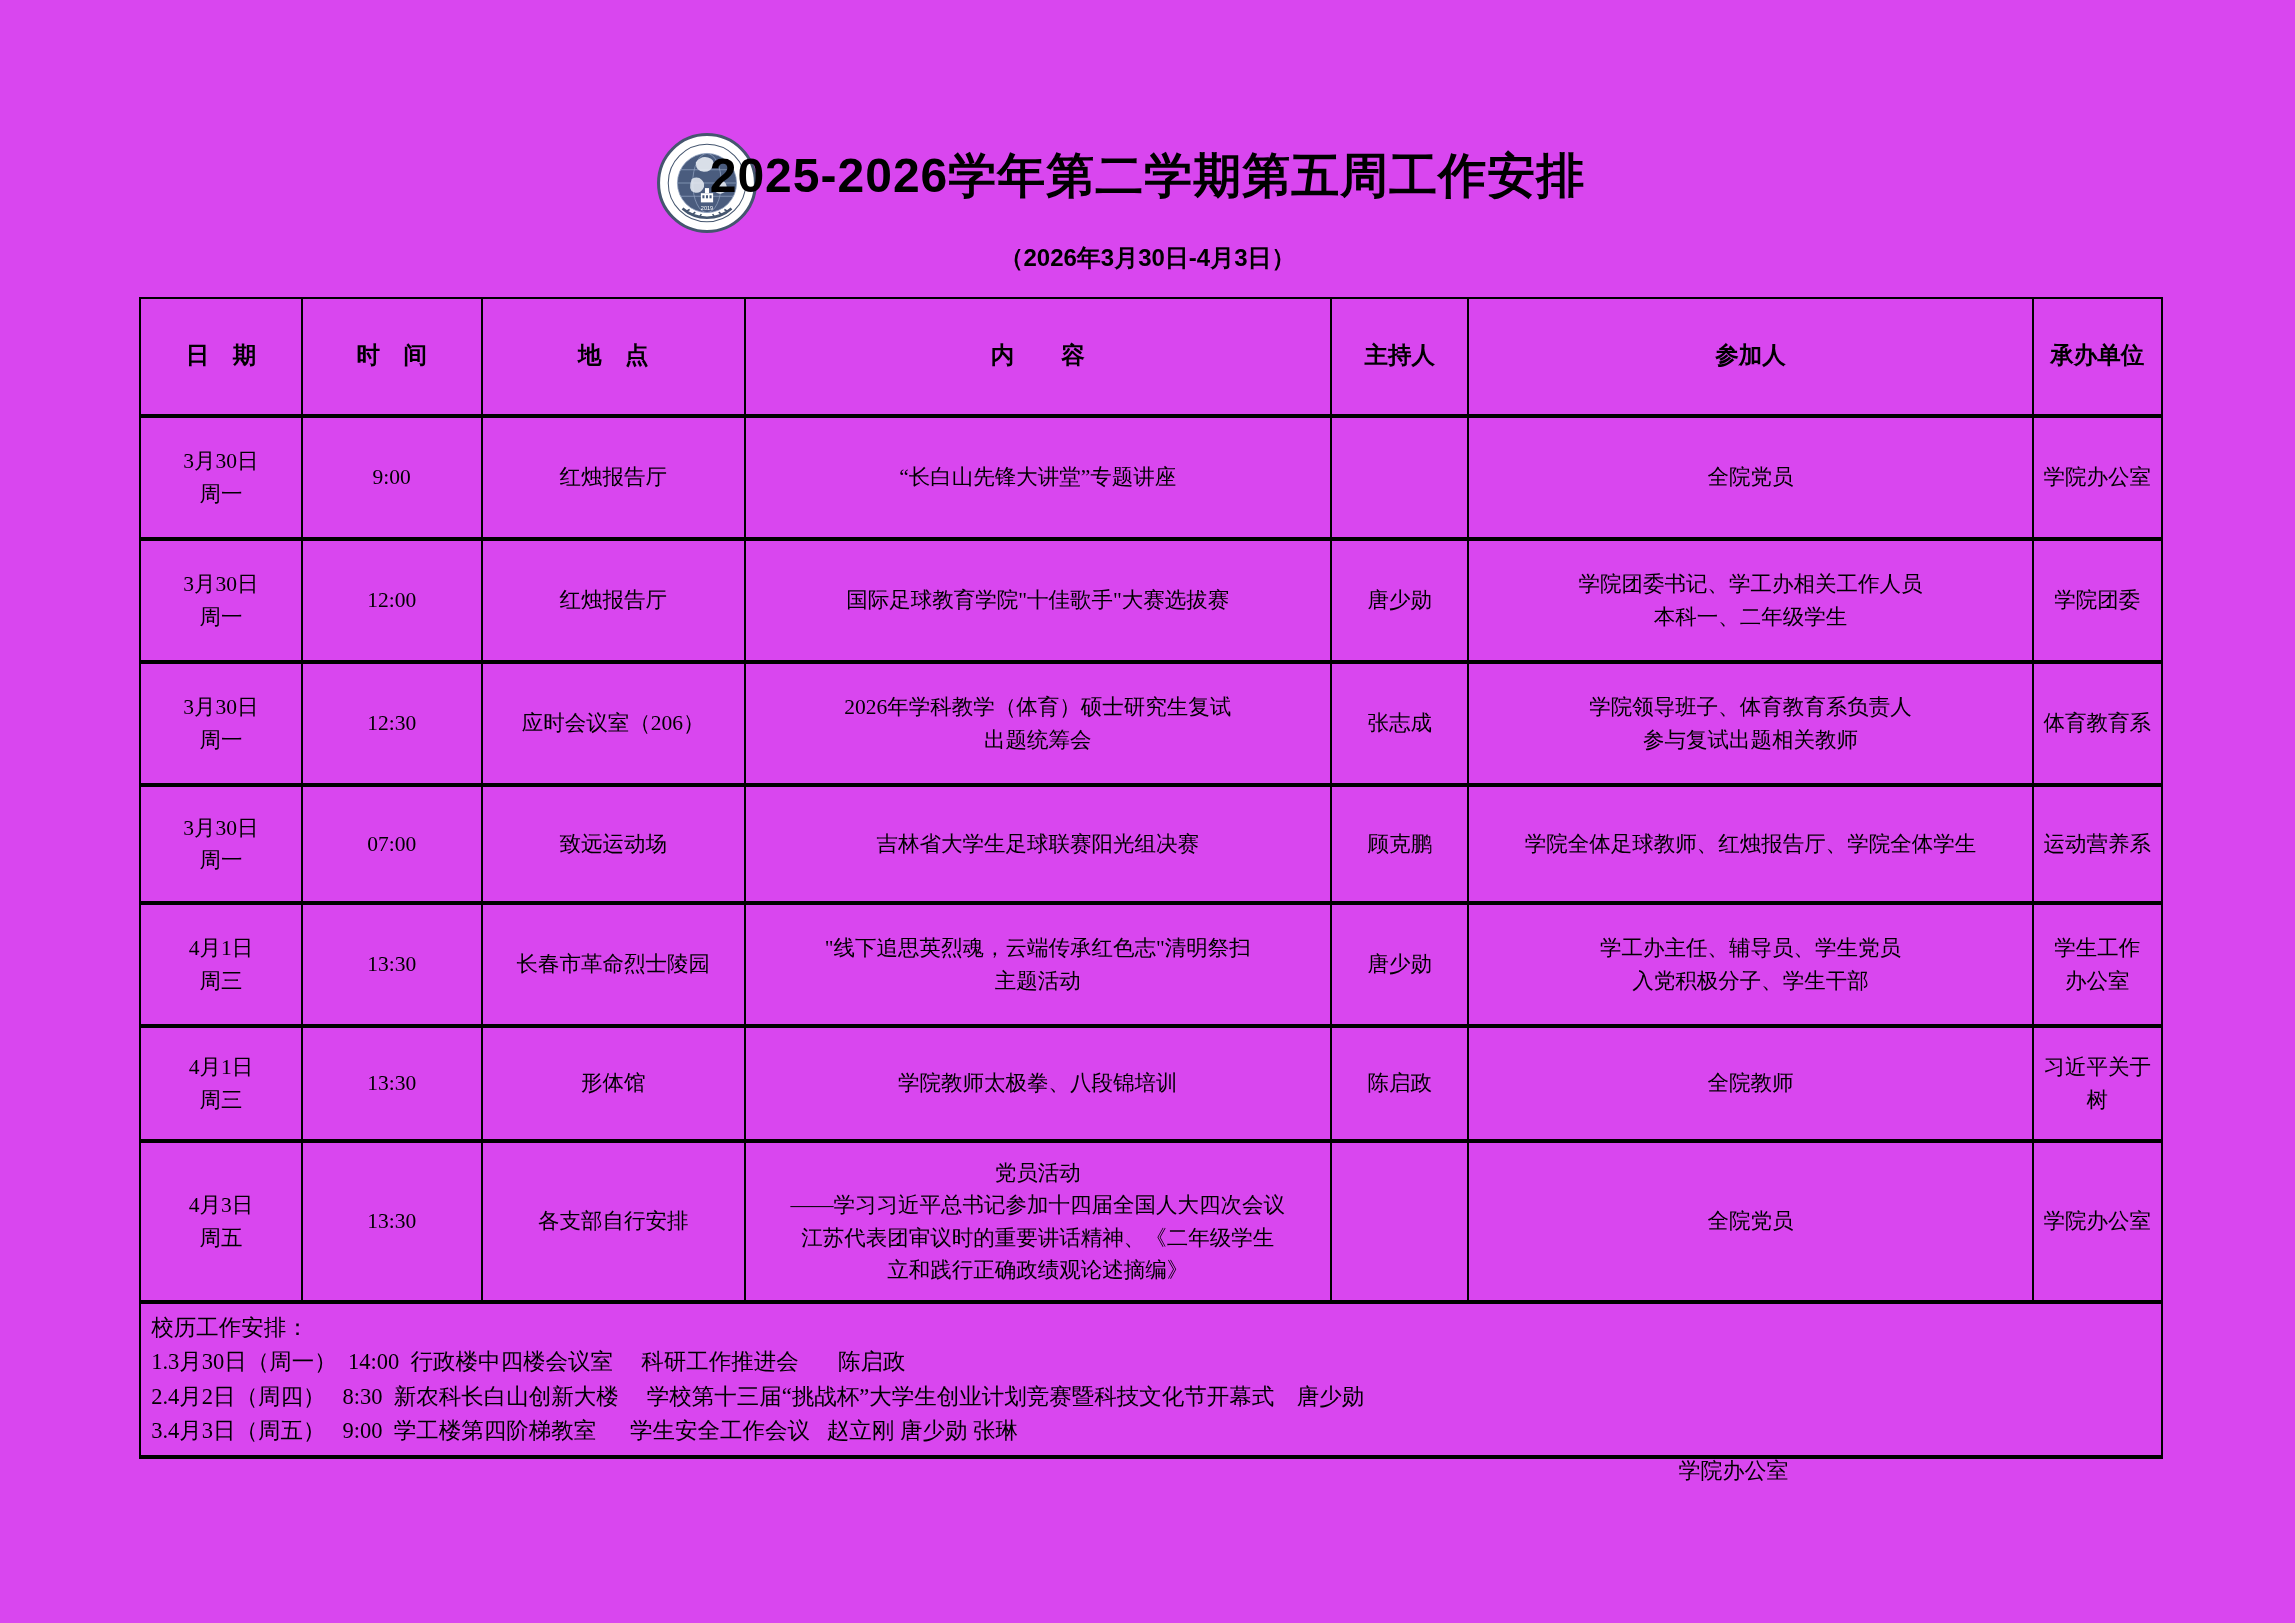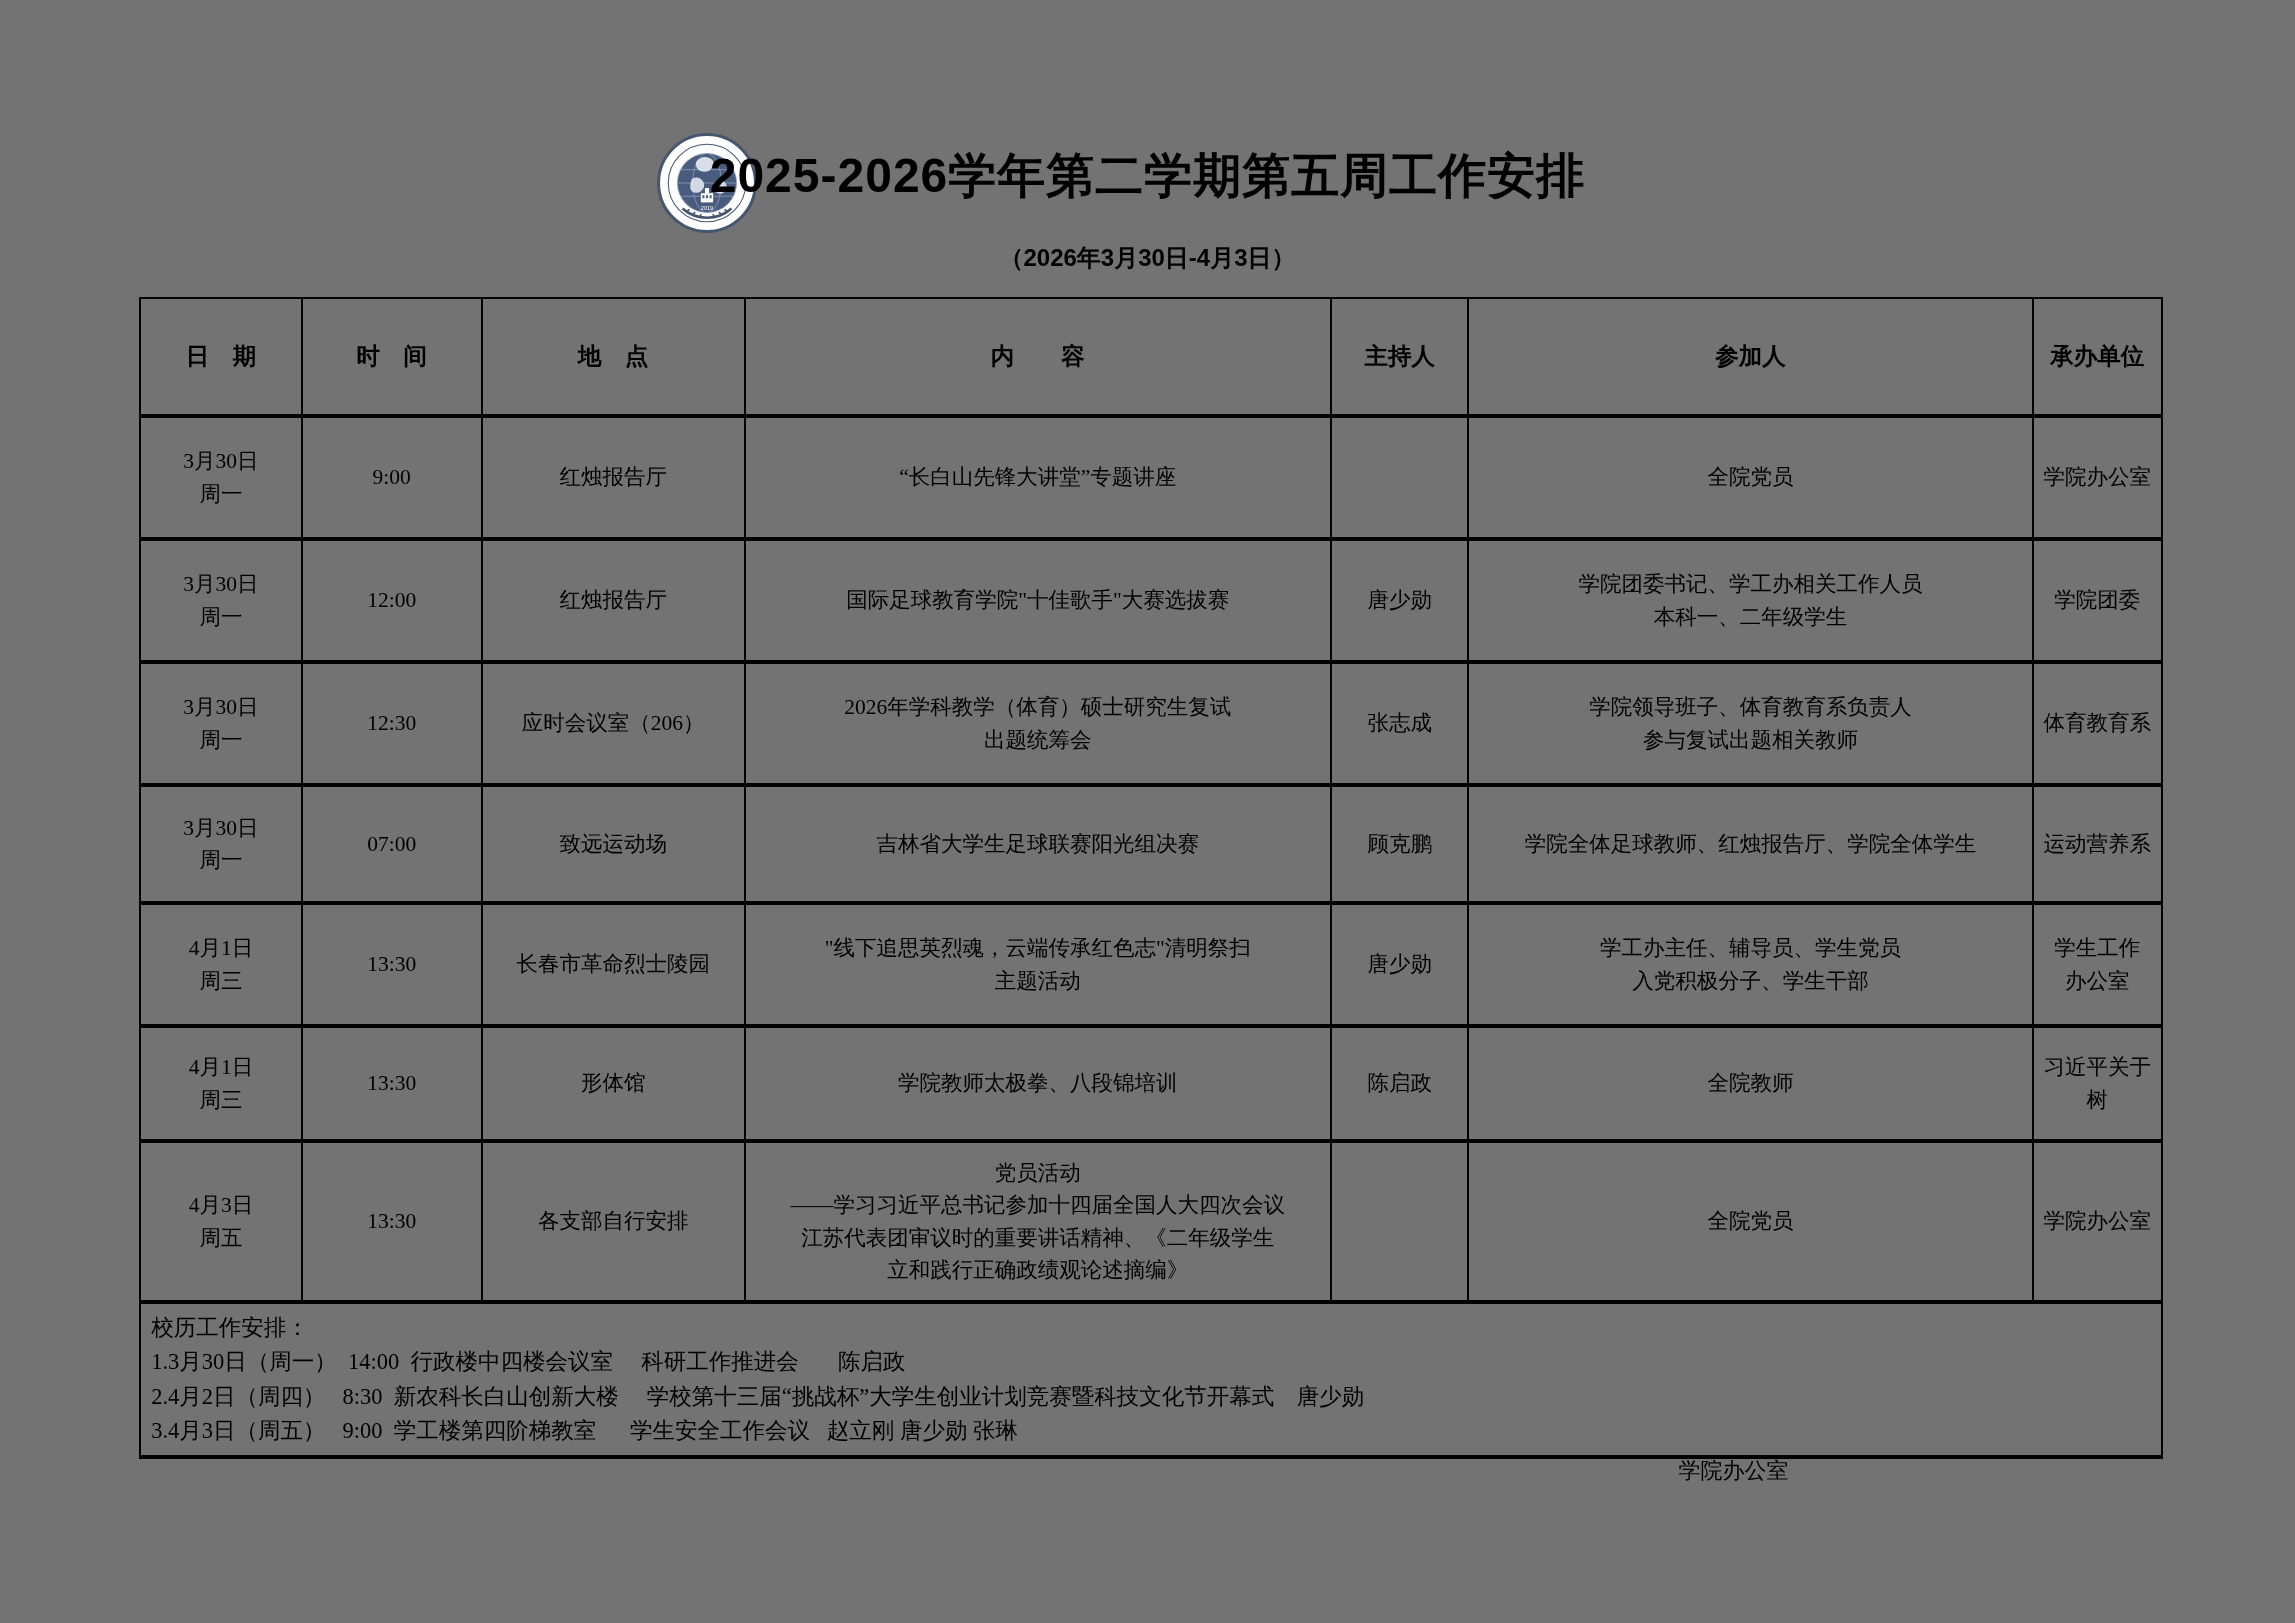--- a/index.html
+++ b/index.html
@@ -1,20 +1,20 @@
 <!DOCTYPE html>
 <html lang="zh" style="font-size:8.2px"><head>
 <meta charset="utf-8">
 <style>
   html,body{margin:0;padding:0;background:#ffffff;}
   .page{
     position:relative;
     width:2295px;
     height:1623px;
-    background:#737373;
+    background:#d946ef;
     font-family:"Liberation Serif","DejaVu Serif",serif;
     color:#000;
     overflow:hidden;
   }
   
   .doc-logo{
     position:absolute;
     left:656px; top:132px;
     width:102px; height:102px;
   }
@@ -124,21 +124,21 @@
     <colgroup>
       <col class="col-date">
         <col class="col-time">
         <col class="col-place">
         <col class="col-content">
       <col class="col-host">
         <col class="col-participants">
         <col class="col-organizer">
     </colgroup>
     <tbody id="table-body">
-        <tr style="height: 118px;">
+        <tr style="height: 118px; font-family: Liberation Mono, monospace;">
           <th>日　期</th>
           <th>时　间</th>
           <th>地　点</th>
           <th>内　　容</th>
           <th>主持人</th>
           <th>参加人</th>
           <th>承办单位</th>
         </tr>
         <tr style="height: 123px;">
           <td>3月30日

